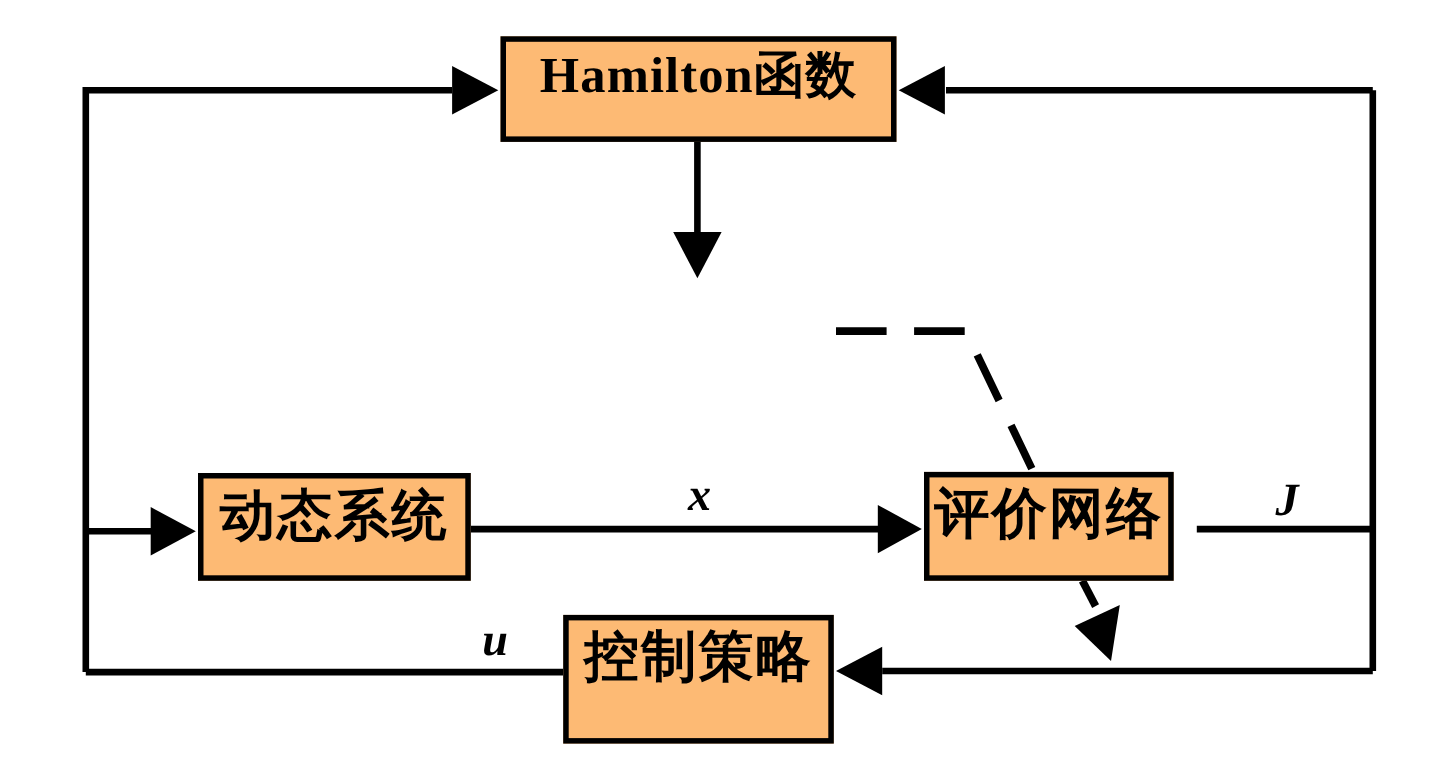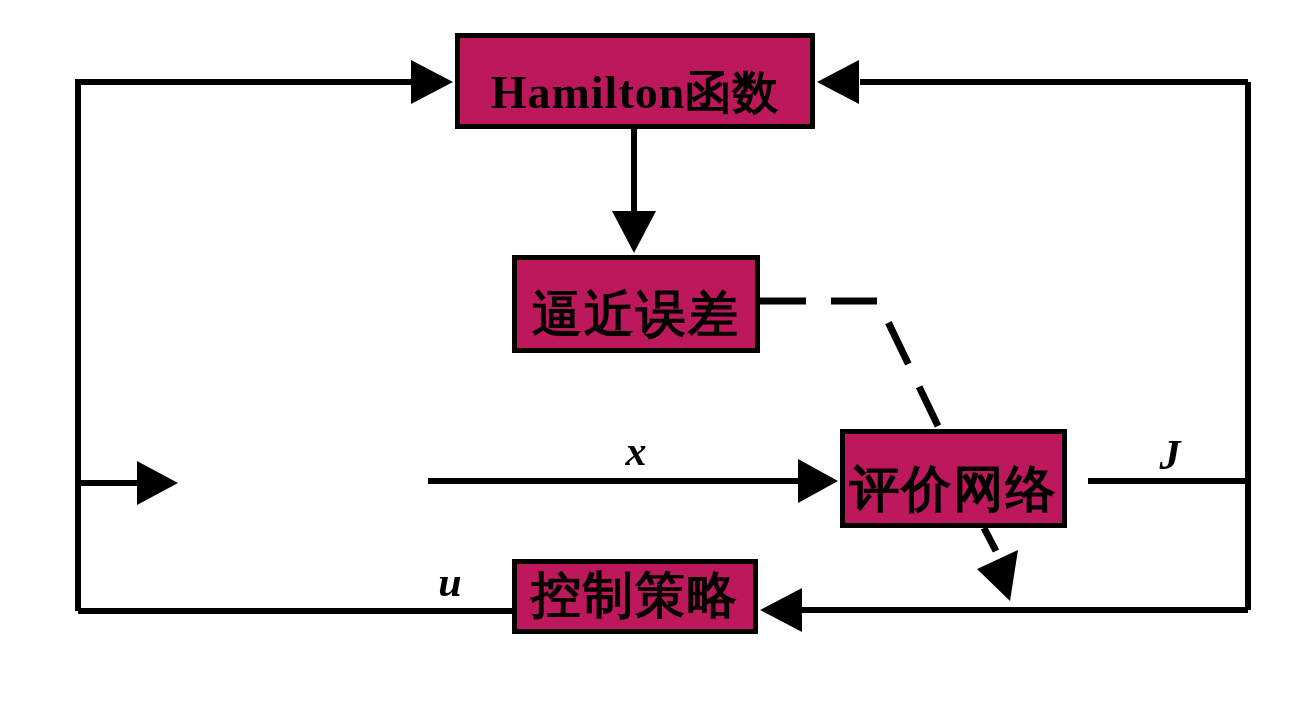--- a/index.html
+++ b/index.html
@@ -18,36 +18,36 @@
   .wires {
     position: absolute;
     left: 0;
     top: 0;
     width: 1316px;
     height: 708px;
   }
   .node {
     position: absolute;
     box-sizing: border-box;
-    background: #be185d;
+    background: #fdba74;
     border: 5px solid #000000;
     display: flex;
-    align-items: flex-end;
+    align-items: flex-start;
     justify-content: center;
     font-size: 50px;
     font-weight: 600;
     color: #000000;
     letter-spacing: 2px;
     white-space: nowrap;
   }
   .node.hamilton { left: 455px; top: 33px;  width: 360px; height: 96px; font-size: 46px; letter-spacing: 1px; }
   .node.approx   { left: 512px; top: 255px; width: 248px; height: 98px; }
   .node.dynsys   { left: 180px; top: 430px; width: 248px; height: 98px; }
   .node.critic   { left: 840px; top: 429px; width: 227px; height: 99px; }
-  .node.control  { left: 512px; top: 559px; width: 246px; height: 75px; }
+  .node.control  { left: 512px; top: 559px; width: 246px; height: 117px; }
   .edge-label {
     position: absolute;
     color: #000000;
     font-style: italic;
     font-size: 42px;
     font-weight: 600;
     line-height: 1;
     transform: translate(-50%, -50%);
   }
   .edge-label.lx { left: 636px;  top: 451px; }
@@ -91,24 +91,24 @@
       <polygon points="838,481 798,459 798,503"></polygon>
       <polygon points="760,610 802,588 802,632"></polygon>
       <polygon points="977,569 1018,550 1010,601"></polygon>
     </g>
   </svg>
 
   <div class="node hamilton">
     <span>Hamilton函数</span>
   </div>
 
-  <div class="node approx">
-    <span>逼近误差</span>
+
+  <div class="node dynsys">
+    <span>动态系统</span>
   </div>
-
 
   <div class="node critic">
     <span>评价网络</span>
   </div>
 
   <div class="node control">
     <span>控制策略</span>
   </div>
 
   <div class="edge-label lx">x</div>

